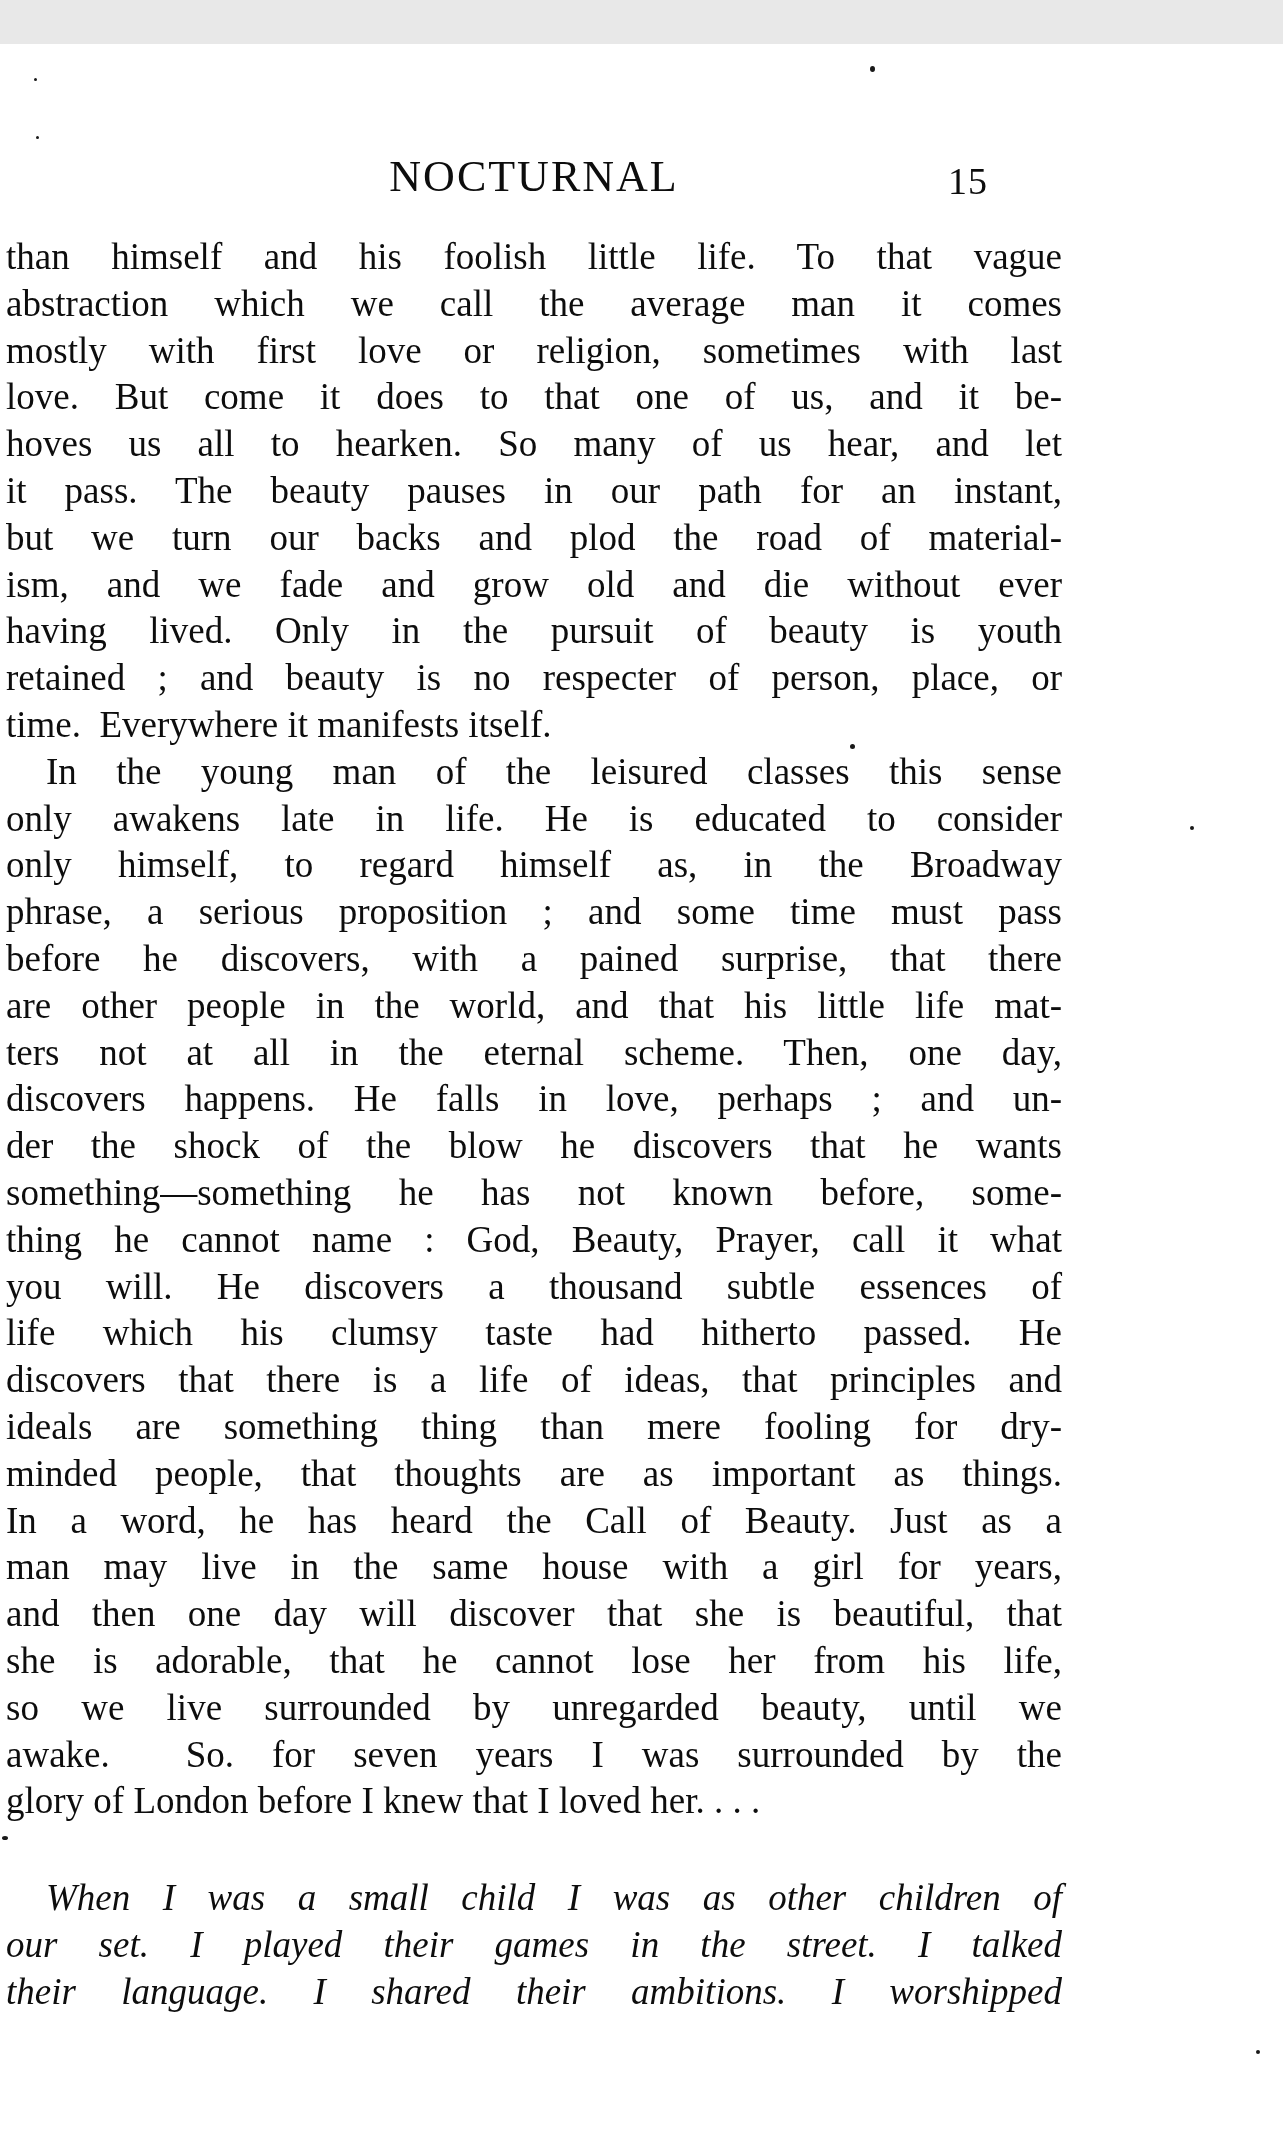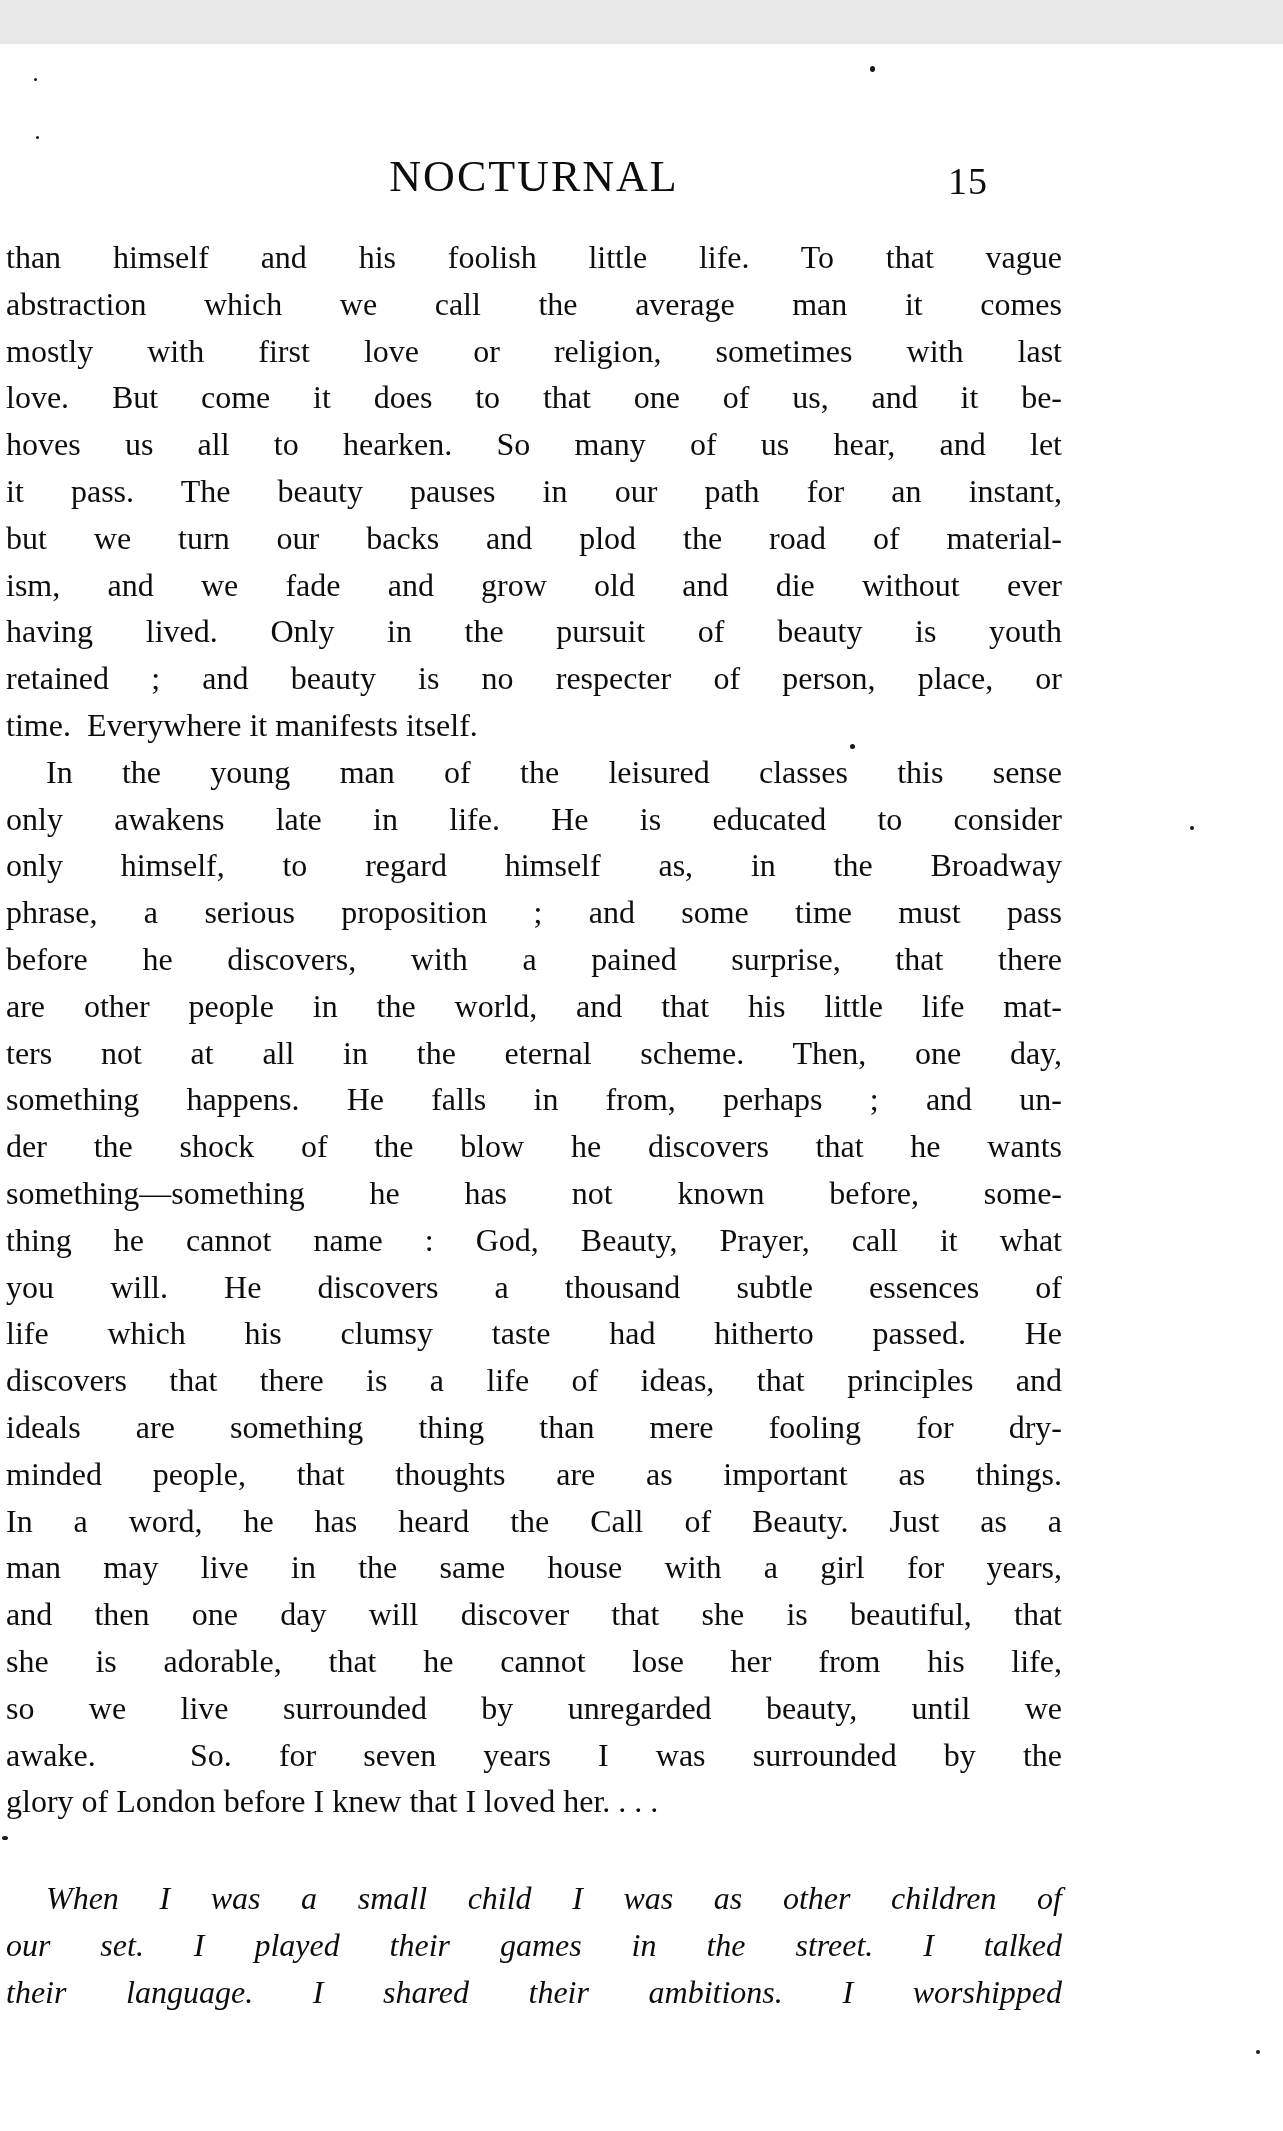--- a/index.html
+++ b/index.html
@@ -35,21 +35,21 @@
     right: 74px;
     font-size: 38px;
     line-height: 42px;
     letter-spacing: 1px;
   }
   .page-body {
     position: absolute;
     top: 190px;
     left: 6px;
     width: 1056px;
-    font-size: 32px;
+    font-size: 37px;
     line-height: 46.8px;
   }
   .paragraph { margin: 0; }
   .paragraph.gap-before { margin-top: 50px; font-style: italic; }
   .line {
     text-align: justify;
     text-align-last: left;
     white-space: nowrap;
   }
   .line.just {
@@ -88,21 +88,21 @@
         <div class="line">time.&nbsp; Everywhere it manifests itself.</div>
       </div>
       <div class="paragraph">
         <div class="line just indent">In the young man of the leisured classes this sense</div>
         <div class="line just">only awakens late in life.  He is educated to consider</div>
         <div class="line just">only himself, to regard himself as, in the Broadway</div>
         <div class="line just">phrase, a serious proposition ; and some time must pass</div>
         <div class="line just">before he discovers, with a pained surprise, that there</div>
         <div class="line just">are other people in the world, and that his little life mat-</div>
         <div class="line just">ters not at all in the eternal scheme.  Then, one day,</div>
-        <div class="line just">something happens.  He falls in from, perhaps ; and un-</div>
+        <div class="line just">discovers happens.  He falls in love, perhaps ; and un-</div>
         <div class="line just">der the shock of the blow he discovers that he wants</div>
         <div class="line just">something—something he has not known before, some-</div>
         <div class="line just">thing he cannot name : God, Beauty, Prayer, call it what</div>
         <div class="line just">you will.  He discovers a thousand subtle essences of</div>
         <div class="line just">life which his clumsy taste had hitherto passed.  He</div>
         <div class="line just">discovers that there is a life of ideas, that principles and</div>
         <div class="line just">ideals are something thing than mere fooling for dry-</div>
         <div class="line just">minded people, that thoughts are as important as things.</div>
         <div class="line just">In a word, he has heard the Call of Beauty.  Just as a</div>
         <div class="line just">man may live in the same house with a girl for years,</div>

